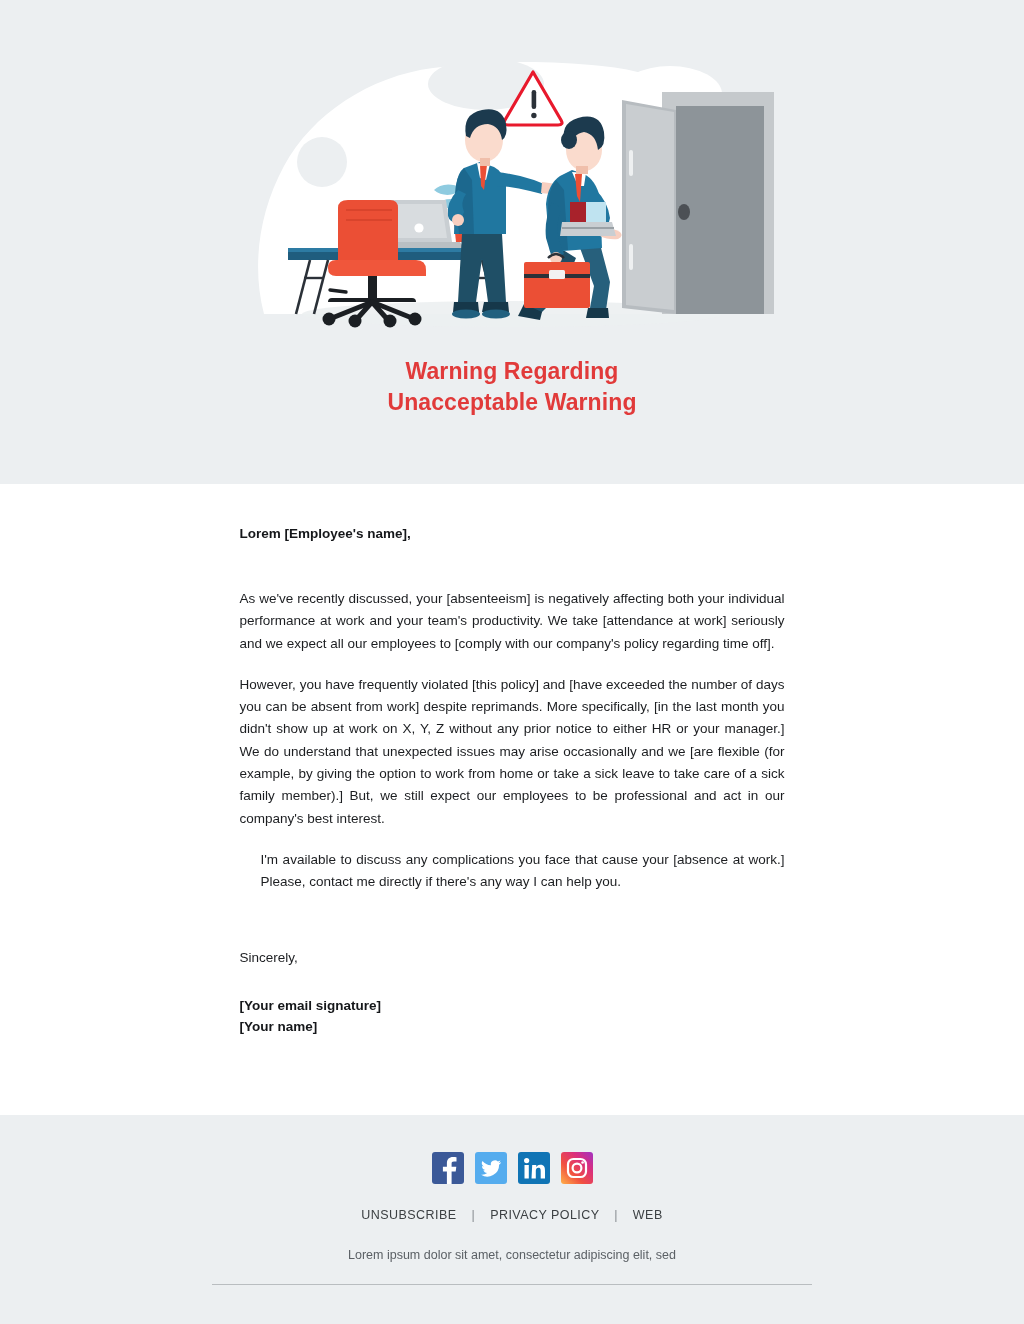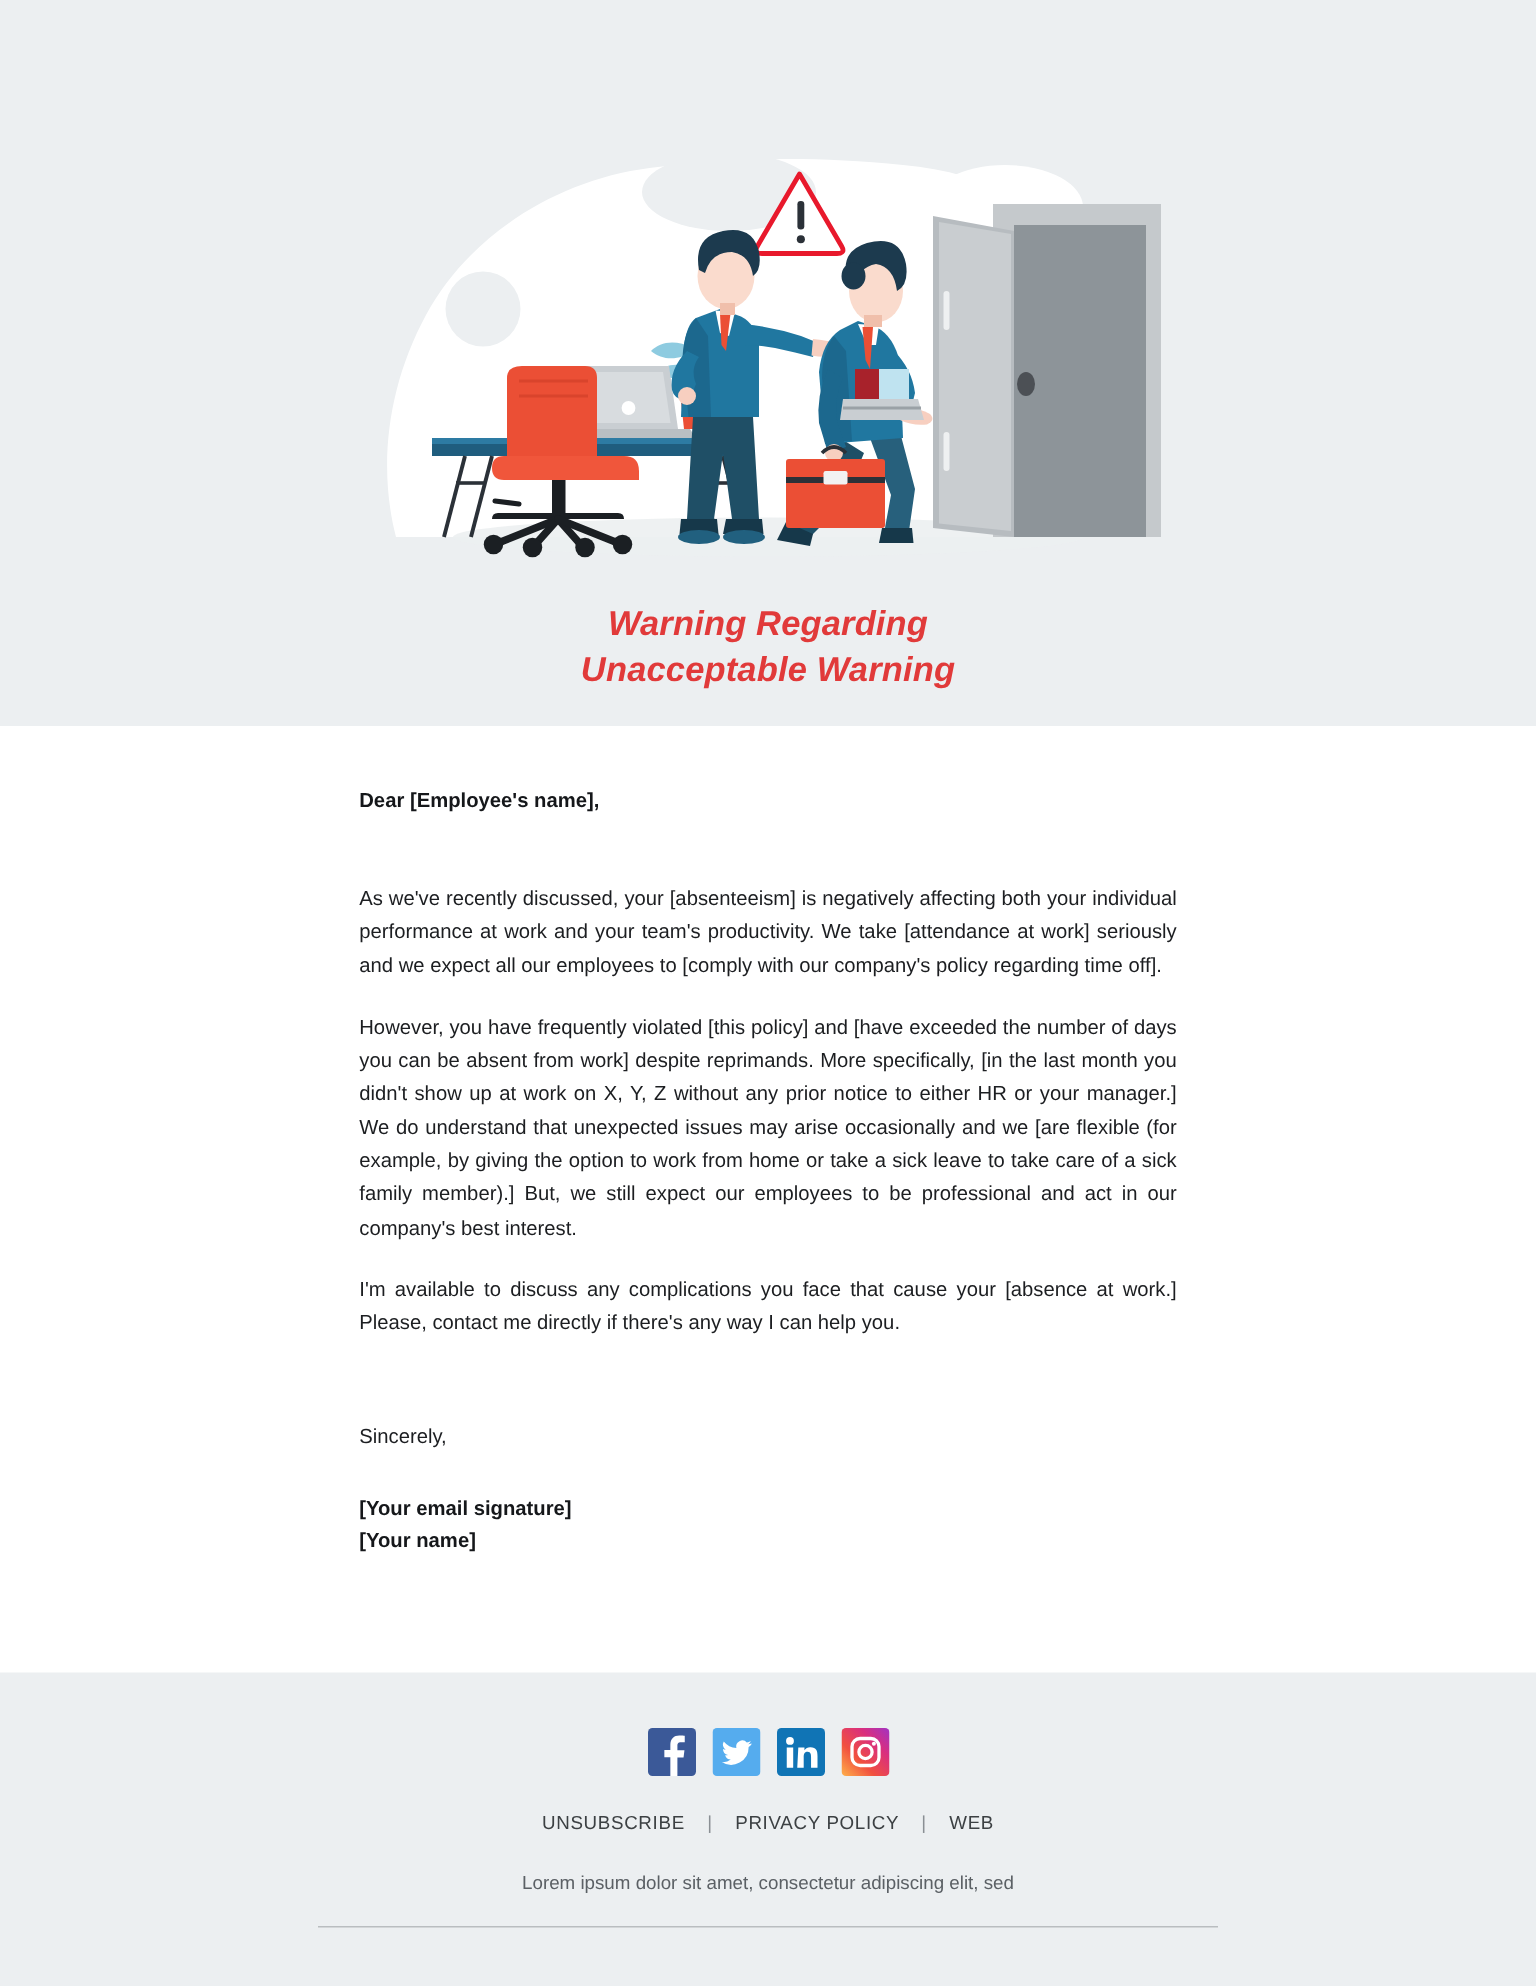--- a/index.html
+++ b/index.html
@@ -13,24 +13,23 @@
     position: relative;
     width: 1024px;
     height: 1324px;
     overflow: hidden;
     background: #ffffff;
   }
 
   
   .header {
     background: #eceff1;
-    padding-top: 106px;
+    padding-top: 62px;
     padding-bottom: 32px;
     height: 484px;
-    font-style: italic;
   }
   .hero-wrap {
     width: 524px;
     margin: 0 auto;
     height: 268px;
   }
   .hero-wrap svg { display: block; width: 524px; height: 268px; }
 
   .title {
     margin-top: 26px;
@@ -60,21 +59,21 @@
     margin-bottom: 44px;
   }
   .para {
     font-size: 13.5px;
     color: #1c1e21;
     line-height: 22.3px;
     text-align: justify;
     text-justify: inter-word;
     margin-bottom: 19px;
   }
-  .para:last-of-type { margin-bottom: 0; }
+  .para:last-of-type { margin-bottom: 0; margin-left: 21px; }
   .closing {
     font-size: 13.5px;
     color: #1c1e21;
     line-height: 22px;
     margin-top: 53px;
   }
   .signature {
     font-size: 13.5px;
     font-weight: bold;
     color: #15171a;
@@ -275,21 +274,21 @@
     </div>
 
     <div class="title">
       <div>Warning Regarding</div>
       <div>Unacceptable Warning</div>
     </div>
   </div>
 
   <div class="body-sec">
     <div class="content">
-      <div class="salutation">Dear [Employee's name],</div>
+      <div class="salutation">Lorem [Employee's name],</div>
       <p class="para">As we've recently discussed, your [absenteeism] is negatively affecting both your individual performance at work and your team's productivity. We take [attendance at work] seriously and we expect all our employees to [comply with our company's policy regarding time off].</p>
       <p class="para">However, you have frequently violated [this policy] and [have exceeded the number of days you can be absent from work] despite reprimands. More specifically, [in the last month you didn't show up at work on X, Y, Z without any prior notice to either HR or your manager.] We do understand that unexpected issues may arise occasionally and we [are flexible (for example, by giving the option to work from home or take a sick leave to take care of a sick family member).] But, we still expect our employees to be professional and act in our company's best interest.</p>
       <p class="para">I'm available to discuss any complications you face that cause your [absence at work.] Please, contact me directly if there's any way I can help you.</p>
       <div class="closing">Sincerely,</div>
       <div class="signature">
         <div>[Your email signature]</div>
         <div>[Your name]</div>
       </div>
     </div>
   </div>

